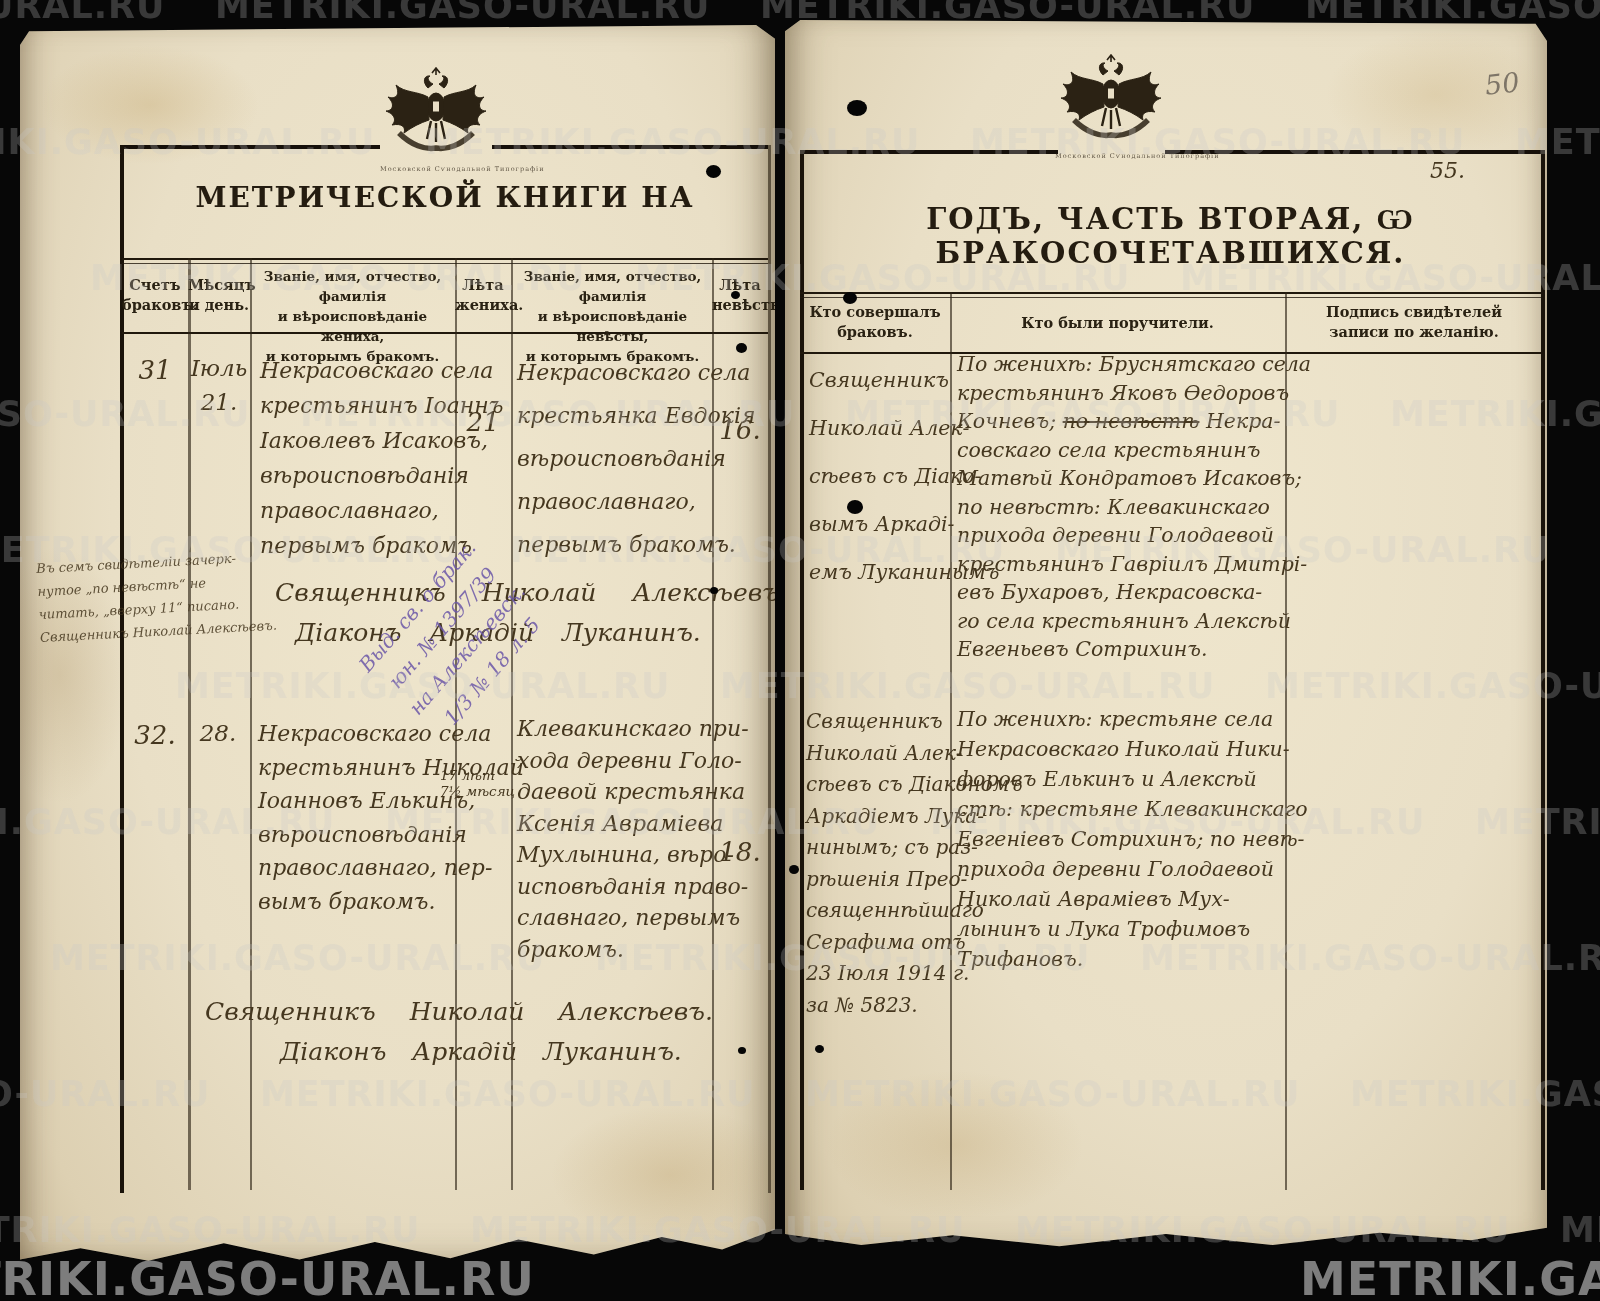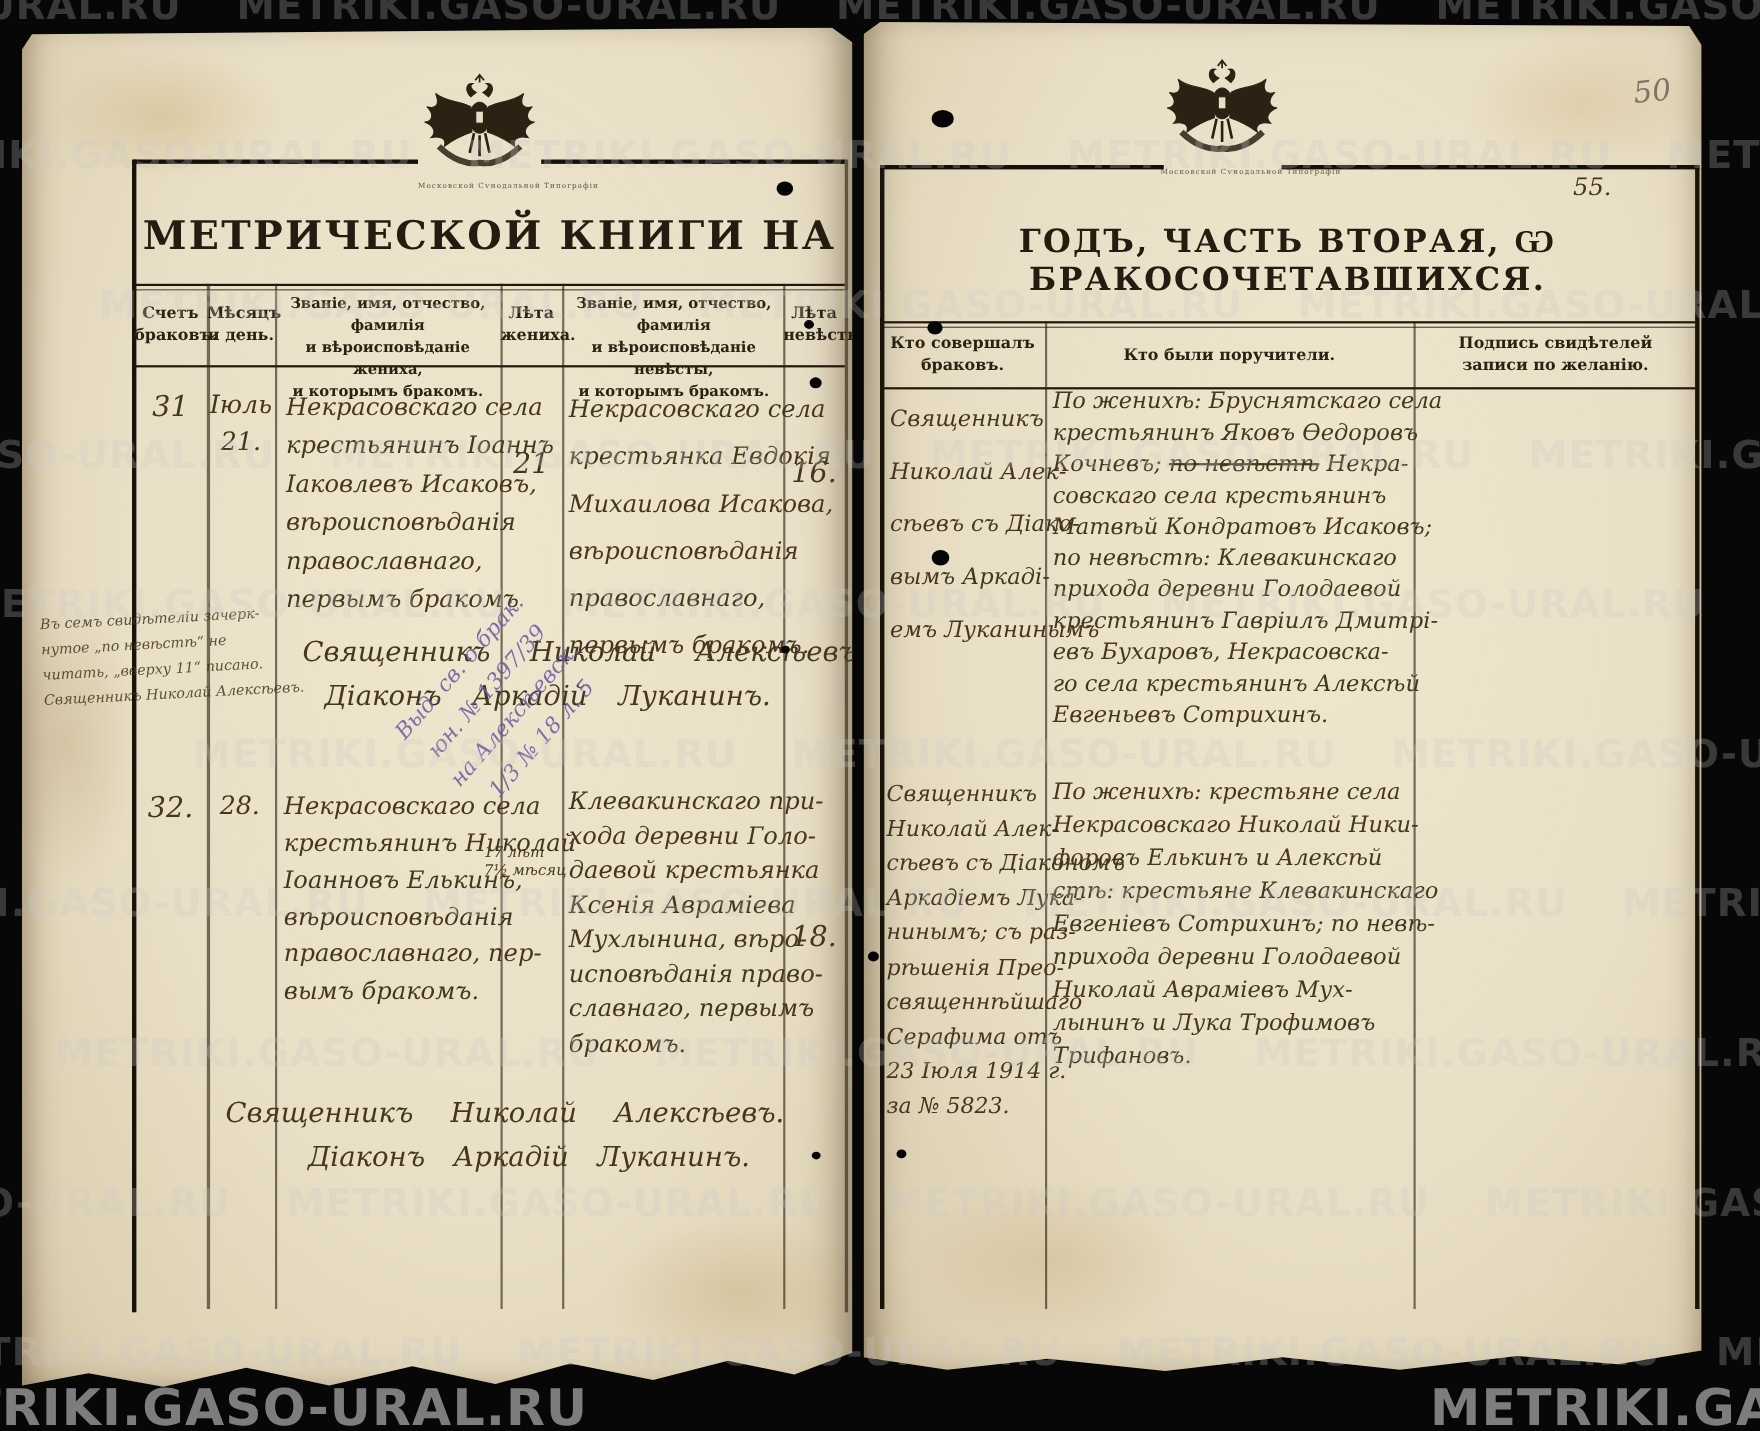--- a/index.html
+++ b/index.html
@@ -69,21 +69,21 @@
             <rect x="51.5" y="36" width="7" height="11" fill="#e9dfc6" stroke-width="1"></rect>
             <path d="M47 32 C36 26 24 28 15 20 C20 32 13 34 7 32 C15 40 11 46 5 46 C15 50 15 56 11 60 C21 58 25 62 23 68 C31 62 39 58 48 55 Z"></path>
             <path d="M63 32 C74 26 86 28 95 20 C90 32 97 34 103 32 C95 40 99 46 105 46 C95 50 95 56 99 60 C89 58 85 62 87 68 C79 62 71 58 62 55 Z"></path>
             <path d="M50 56 L46 74 M55 58 L55 77 M60 56 L64 74" stroke-width="2.4" fill="none"></path>
             <path d="M18 68 C30 80 44 85 55 83 C66 85 80 80 92 68" stroke-width="5.5" fill="none" opacity=".85"></path>
           </g>
         </svg>
         <div class="emblem-caption">Московской Сѵнодальной Типографіи</div>
       </div>
 
-      <div class="printed title" style="left:102px;top:168px;width:646px;font-size:36px;">МЕТРИЧЕСКОЙ КНИГИ НА</div>
+      <div class="printed title" style="left:102px;top:156px;width:646px;font-size:28px;">МЕТРИЧЕСКОЙ КНИГИ НА</div>
 
       <div class="rule" style="left:102px;top:233px;width:646px;"></div>
       <div class="rule thin" style="left:102px;top:238px;width:646px;"></div>
       <div class="rule" style="left:102px;top:307px;width:646px;"></div>
 
       <div class="vline" style="left:168px;top:233px;height:932px;width:3px;"></div>
       <div class="vline" style="left:230px;top:233px;height:932px;"></div>
       <div class="vline" style="left:435px;top:233px;height:932px;"></div>
       <div class="vline" style="left:491px;top:233px;height:932px;"></div>
       <div class="vline" style="left:692px;top:233px;height:932px;"></div>
@@ -124,21 +124,20 @@
           <div class="hline"><span>крестьянинъ Іоаннъ</span></div>
           <div class="hline"><span>Іаковлевъ Исаковъ,</span></div>
           <div class="hline"><span>вѣроисповѣданія</span></div>
           <div class="hline"><span>православнаго,</span></div>
           <div class="hline"><span>первымъ бракомъ</span></div>
         </div>
       <div class="hw age" style="left:435px;top:382px;width:56px;text-align:center;">21</div>
       <div class="hw" style="left:497px;top:326px;width:200px;font-size:22px;line-height:43px;">
           <div class="hline"><span>Некрасовскаго села</span></div>
           <div class="hline"><span>крестьянка Евдокія</span></div>
-          <div class="hline"><span>Михаилова Исакова,</span></div>
           <div class="hline"><span>вѣроисповѣданія</span></div>
           <div class="hline"><span>православнаго,</span></div>
           <div class="hline"><span>первымъ бракомъ.</span></div>
         </div>
       <div class="hw age" style="left:692px;top:390px;width:56px;text-align:center;">16.</div>
 
       <div class="hw" style="left:18px;top:525px;width:270px;font-size:13px;line-height:23px;transform:rotate(-3deg);opacity:.85;">
           <div class="hline"><span>Въ семъ свидѣтеліи зачерк-</span></div>
           <div class="hline"><span>нутое „по невѣстѣ“ не</span></div>
           <div class="hline"><span>читать, „вверху 11“ писано.</span></div>

